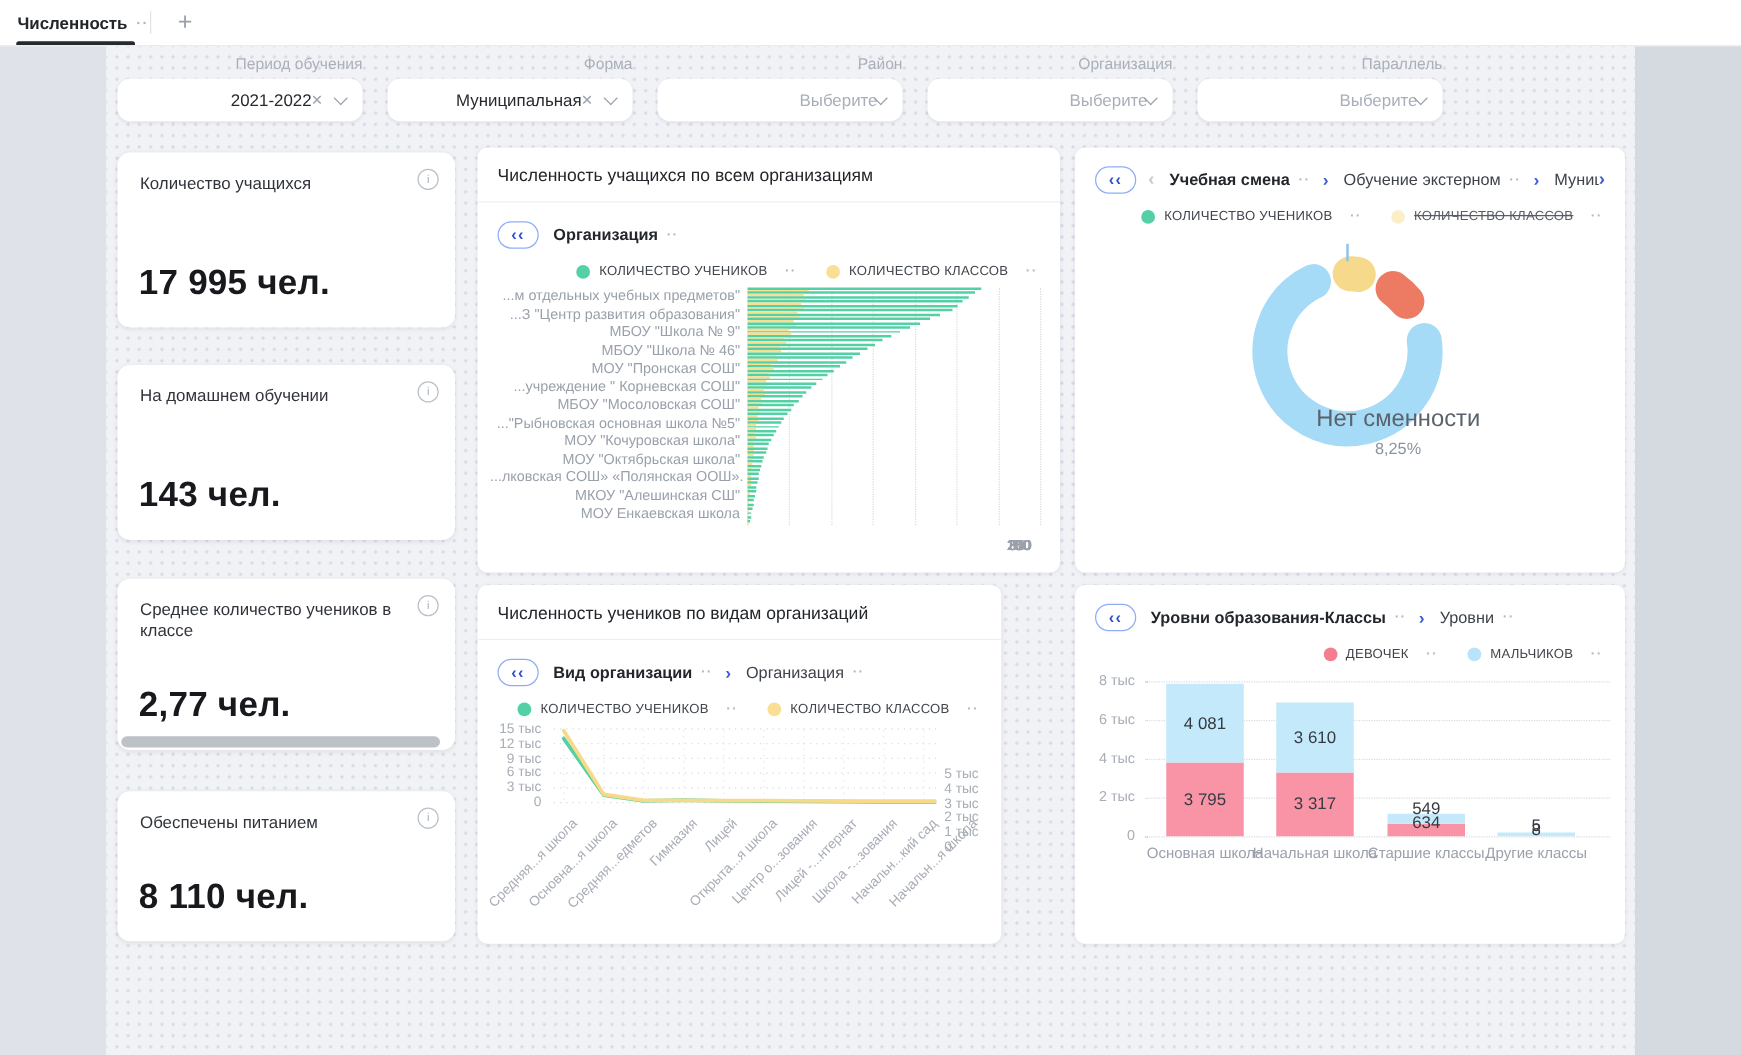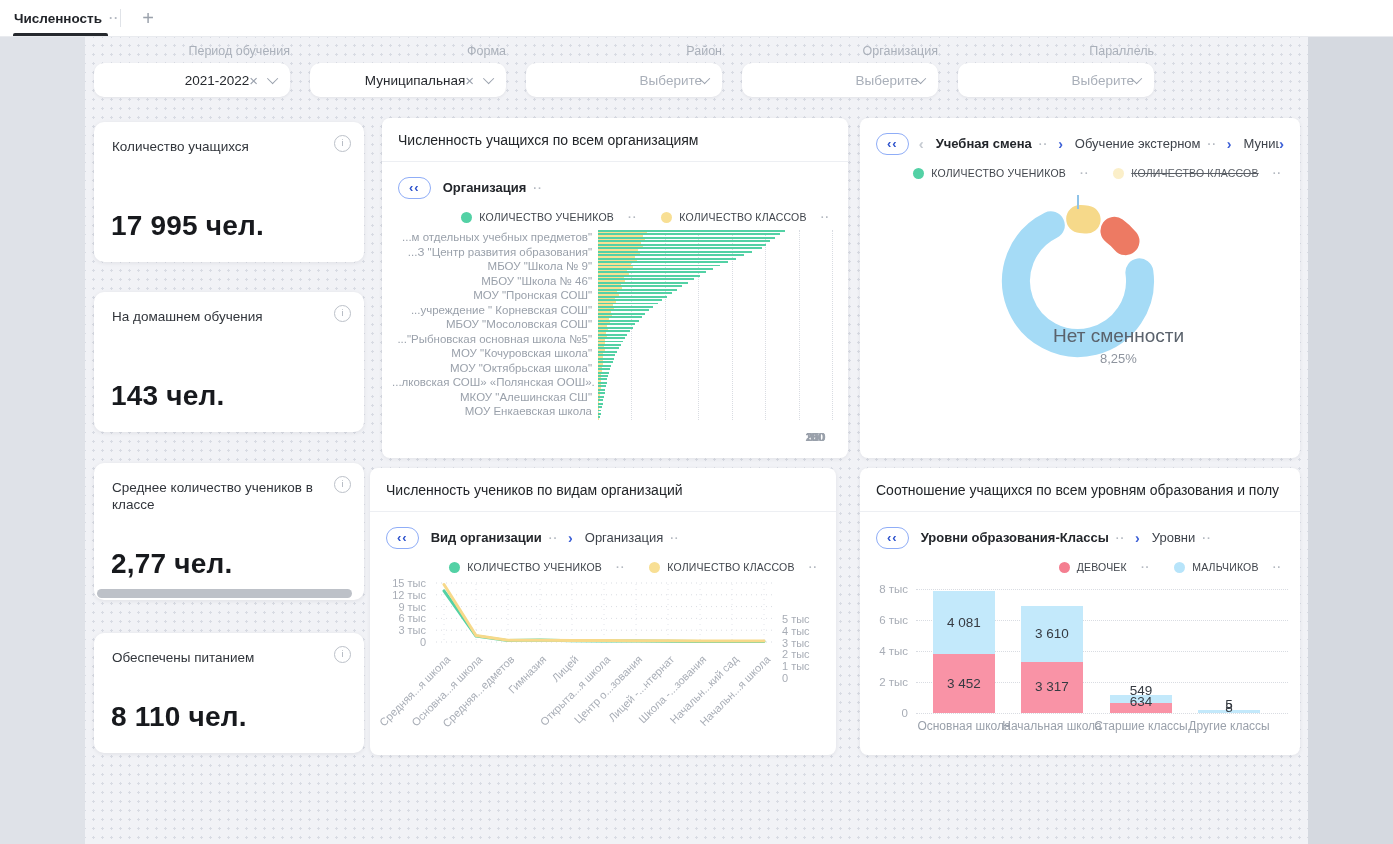--- a/index.html
+++ b/index.html
@@ -142,21 +142,21 @@
         </div>
       </div>
     </div>
   <div id="kpis">
       <div class="kpi" style="top: 122px; height: 140px;">
         <div class="kpi-title">Количество учащихся</div>
         <i class="info-icon">i</i>
         <div class="kpi-value">17 995 чел.</div>
       </div>
       <div class="kpi" style="top: 292px; height: 140px;">
-        <div class="kpi-title">На домашнем обучения</div>
+        <div class="kpi-title">На домашнем обучении</div>
         <i class="info-icon">i</i>
         <div class="kpi-value">143 чел.</div>
       </div>
       <div class="kpi" style="top: 463px; height: 137px;">
         <div class="kpi-title">Среднее количество учеников в классе</div>
         <i class="info-icon">i</i>
         <div class="kpi-value">2,77 чел.</div>
         <div class="kpi-scrollbar"></div>
       </div>
       <div class="kpi" style="top: 633px; height: 120px;">
@@ -476,21 +476,21 @@
           <path d="M 87.16376879555507 23.03776872481606 A 62 62 0 0 1 93.62873225952407 23.603379738022646" fill="none" stroke="#f6d98a" stroke-width="28" stroke-linecap="round"></path>
           <path d="M 121.44268564213334 34.840946348753256 A 62 62 0 0 1 132.49475547337664 45.14716819943457" fill="none" stroke="#ed7a63" stroke-width="28" stroke-linecap="round"></path>
           <path d="M 146.39662026197738 76.37126774047594 A 62 62 0 1 1 57.82098889907718 29.274769129451656" fill="none" stroke="#a5dbf6" stroke-width="28" stroke-linecap="round"></path>
         </svg>
         <div class="donut-tick"></div>
         <div class="dlabel" style="left: 193px; top: 146px;">Нет сменности</div>
         <div class="dpct" style="left: 240px; top: 172px;">8,25%</div>
       </div>
   </section>
 
-  <section class="panel" id="panel-types" style="left:370px;top:468px;width:466px;height:287px;">
+  <section class="panel" id="panel-types" style="left:382px;top:468px;width:419px;height:287px;">
     <div class="panel-title">Численность учеников по видам организаций</div>
     <div class="toolbar" id="tb2">
         <span class="pill">‹‹</span>
         <span class="crumb bold">Вид организации</span>
         <span class="cdots">··</span>
         <span class="sep">›</span>
         <span class="crumb">Организация</span>
         <span class="cdots">··</span>
       </div>
     <div class="legend" id="lg2">
@@ -553,21 +553,20 @@
         <span style="left: 172px;">Открыта...я школа</span>
         <span style="left: 204px;">Центр о...зования</span>
         <span style="left: 236px;">Лицей -...нтернат</span>
         <span style="left: 268px;">Школа -...зования</span>
         <span style="left: 300px;">Начальн...кий сад</span>
         <span style="left: 332px;">Начальн...я школа</span>
       </div>
   </section>
 
   <section class="panel" id="panel-gender" style="left:860px;top:468px;width:440px;height:287px;">
-    <div class="panel-title">Соотношение учащихся по всем уровням образования и полу</div>
     <div class="toolbar" id="tb3">
         <span class="pill">‹‹</span>
         <span class="crumb bold">Уровни образования-Классы</span>
         <span class="cdots">··</span>
         <span class="sep">›</span>
         <span class="crumb">Уровни</span>
         <span class="cdots">··</span>
       </div>
     <div class="legend" id="lg3">
         <span class="litem">
@@ -590,21 +589,21 @@
           <span style="top: 8px;">8 тыс</span>
         </div>
         <div class="hgrid" style="top: 132px;"></div>
         <div class="hgrid" style="top: 101px;"></div>
         <div class="hgrid" style="top: 70px;"></div>
         <div class="hgrid" style="top: 39px;"></div>
         <div class="hgrid" style="top: 8px;"></div>
         <div class="sbar" style="left: 73px; top: 73.1775px; width: 62px; height: 58.8225px; background: rgb(249, 147, 166);"></div>
         <div class="sbar" style="left: 73px; top: 9.922px; width: 62px; height: 63.2555px; background: rgb(195, 233, 251);"></div>
         <div class="sval" style="left: 64px; top: 33.5498px;">4 081</div>
-        <div class="sval" style="left: 64px; top: 94.5888px;">3 452</div>
+        <div class="sval" style="left: 64px; top: 94.5888px;">3 795</div>
         <div class="scat" style="left: 39px;">Основная школа</div>
         <div class="sbar" style="left: 161px; top: 80.5865px; width: 62px; height: 51.4135px; background: rgb(249, 147, 166);"></div>
         <div class="sbar" style="left: 161px; top: 24.6315px; width: 62px; height: 55.955px; background: rgb(195, 233, 251);"></div>
         <div class="sval" style="left: 152px; top: 44.609px;">3 610</div>
         <div class="sval" style="left: 152px; top: 98.2933px;">3 317</div>
         <div class="scat" style="left: 127px;">Начальная школа</div>
         <div class="sbar" style="left: 250px; top: 122.173px; width: 62px; height: 9.827px; background: rgb(249, 147, 166);"></div>
         <div class="sbar" style="left: 250px; top: 113.663px; width: 62px; height: 8.5095px; background: rgb(195, 233, 251);"></div>
         <div class="sval" style="left: 241px; top: 101.663px;">549</div>
         <div class="sval" style="left: 241px; top: 112.663px;">634</div>

